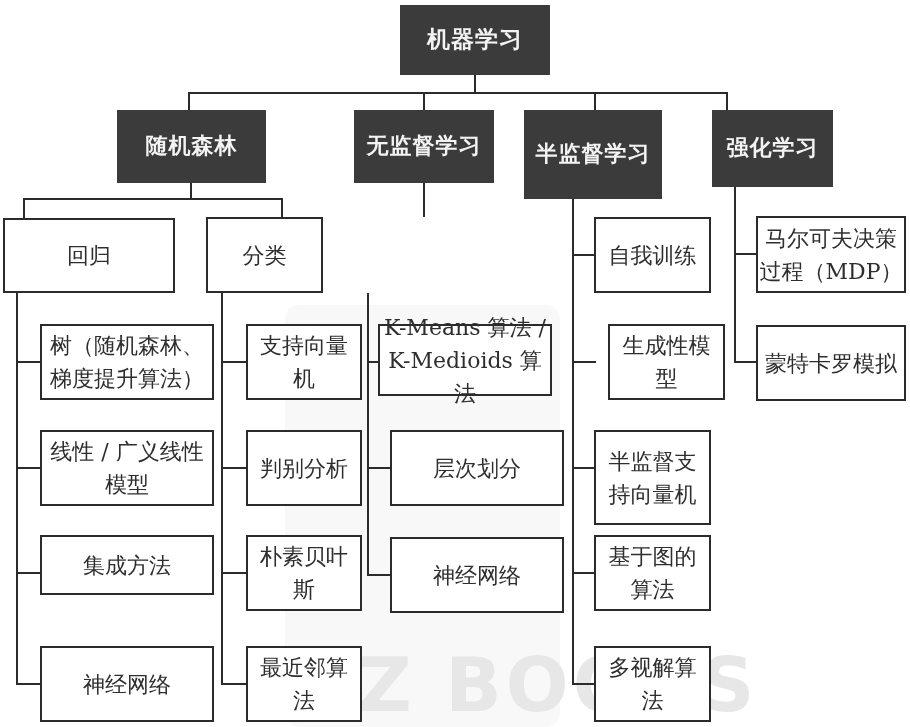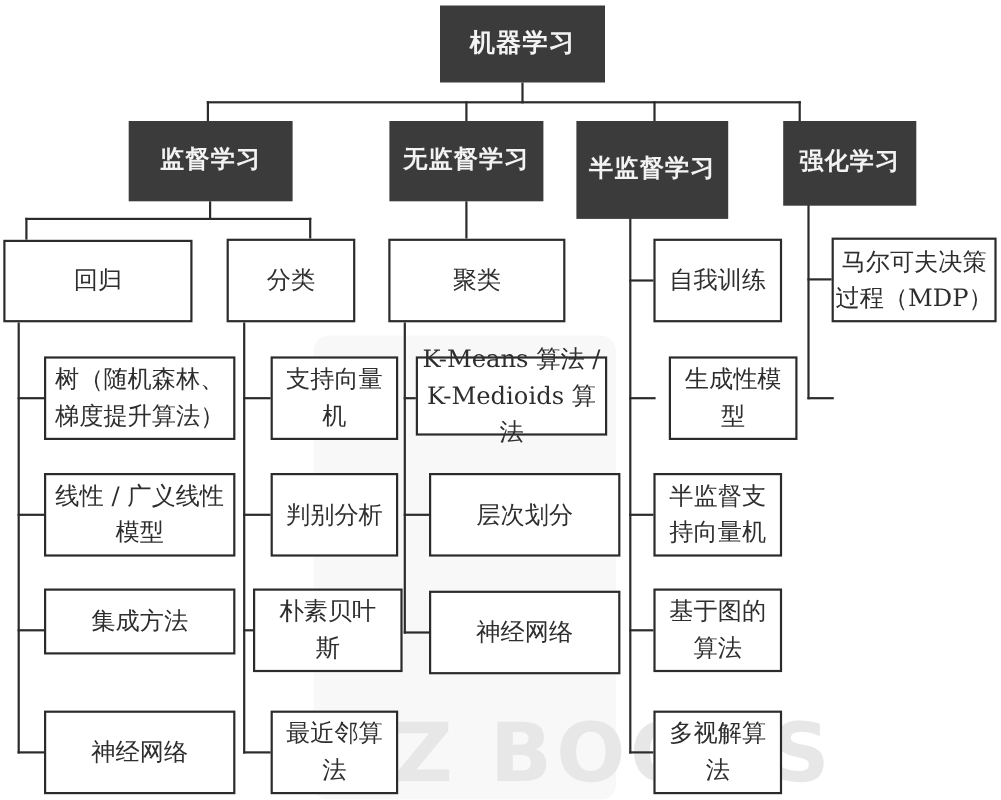--- a/index.html
+++ b/index.html
@@ -38,55 +38,55 @@
 </head>
 <body>
 
 <div class="stage">
 
   <div class="wmband"></div>
   <div class="watermark">HZ BOOKS</div>
 
   <div class="node dark root" style="left:400px;top:5px;width:150px;height:70px">机器学习</div>
 
-  <div class="node dark" style="left:117px;top:110px;width:149px;height:73px">监督学习</div>
+  <div class="node dark" style="left:117px;top:110px;width:149px;height:73px">随机森林</div>
   <div class="node dark" style="left:354px;top:110px;width:140px;height:73px">无监督学习</div>
   <div class="node dark" style="left:524px;top:110px;width:138px;height:89px">半监督学习</div>
   <div class="node dark" style="left:712px;top:110px;width:121px;height:77px">强化学习</div>
 
   <div class="node light" style="left:3px;top:218px;width:172px;height:75px">回归</div>
   <div class="node light" style="left:206px;top:217px;width:117px;height:76px">分类</div>
-  <div class="node light" style="left:353px;top:217px;width:161px;height:76px">聚类</div>
   <div class="node light" style="left:594px;top:217px;width:117px;height:76px">自我训练</div>
   <div class="node light" style="left:756px;top:216px;width:150px;height:77px">马尔可夫决策
 过程（MDP）</div>
+  <div class="node light" style="left:756px;top:325px;width:150px;height:76px">蒙特卡罗模拟</div>
 
   <div class="node light" style="left:40px;top:324px;width:174px;height:76px">树（随机森林、
 梯度提升算法）</div>
   <div class="node light" style="left:40px;top:430px;width:174px;height:76px">线性 / 广义线性
 模型</div>
   <div class="node light" style="left:40px;top:535px;width:174px;height:60px">集成方法</div>
   <div class="node light" style="left:40px;top:646px;width:174px;height:76px">神经网络</div>
 
   <div class="node light" style="left:246px;top:324px;width:116px;height:76px">支持向量
 机</div>
   <div class="node light" style="left:246px;top:430px;width:116px;height:76px">判别分析</div>
-  <div class="node light" style="left:230px;top:535px;width:136px;height:76px">朴素贝叶
+  <div class="node light" style="left:246px;top:535px;width:116px;height:76px">朴素贝叶
 斯</div>
   <div class="node light" style="left:246px;top:646px;width:116px;height:76px">最近邻算
 法</div>
 
   <div class="node light" style="left:378px;top:324px;width:174px;height:72px">K-Means 算法 /
 K-Medioids 算法</div>
   <div class="node light" style="left:390px;top:430px;width:174px;height:76px">层次划分</div>
   <div class="node light" style="left:390px;top:537px;width:174px;height:76px">神经网络</div>
 
   <div class="node light" style="left:608px;top:324px;width:117px;height:76px">生成性模
 型</div>
-  <div class="node light" style="left:594px;top:430px;width:117px;height:76px">半监督支
+  <div class="node light" style="left:594px;top:430px;width:117px;height:95px">半监督支
 持向量机</div>
   <div class="node light" style="left:594px;top:535px;width:117px;height:76px">基于图的
 算法</div>
   <div class="node light" style="left:594px;top:646px;width:117px;height:76px">多视解算
 法</div>
 
 <div class="vline" style="left: 474px; top: 75px; height: 19px;"></div>
     <div class="vline" style="left: 188px; top: 92px; height: 19px;"></div>
     <div class="vline" style="left: 423px; top: 92px; height: 19px;"></div>
     <div class="vline" style="left: 594px; top: 92px; height: 19px;"></div>

